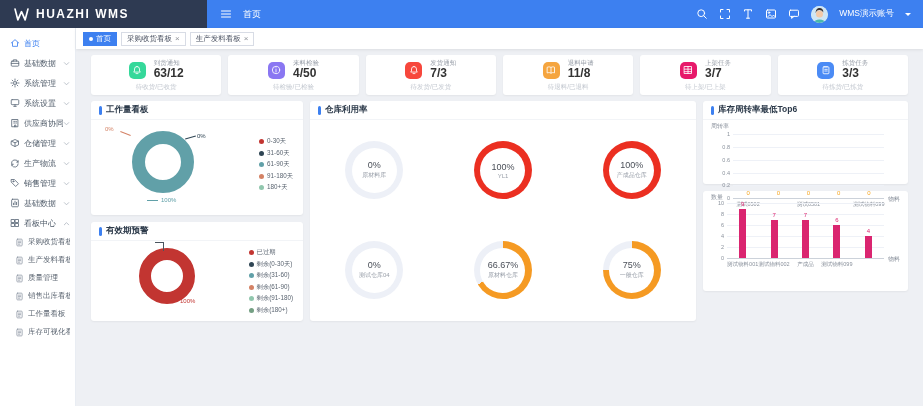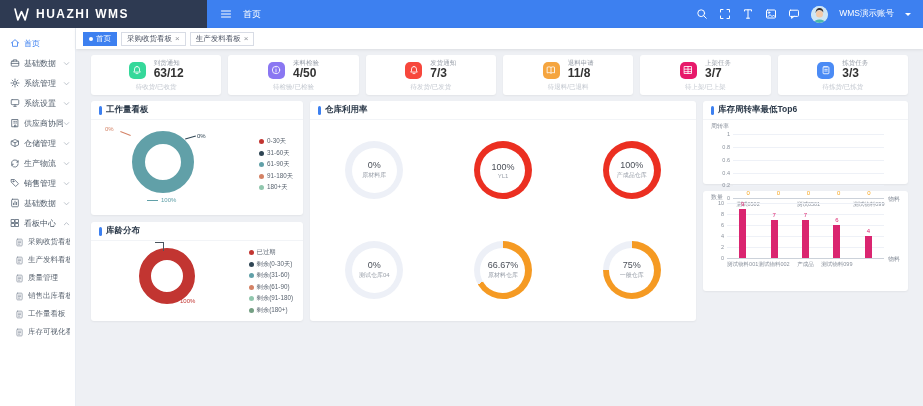--- a/index.html
+++ b/index.html
@@ -491,21 +491,21 @@
                   </div>
                 </div>
             <span class="co co-0" style="color: rgb(212, 130, 101);">0%</span>
                 <span class="co co-1" style="color: rgb(47, 69, 84);">0%</span>
                 <span class="co co-2" style="color: rgb(97, 160, 168);">100%</span>
               </div>
           </div>
           <div class="panel p-valid">
             <div class="panel-h">
               <span class="accent"></span>
-              <span class="panel-title">库龄分布</span>
+              <span class="panel-title">有效期预警</span>
             </div>
             <div class="pbody">
               <div class="donut donut-valid" id="valid-donut" style="border-color: rgb(194, 53, 49);"></div>
               <span class="valid-callout"></span>
               <span class="valid-label">100%</span>
               <div class="legend legend-valid" id="valid-legend">
                   <div class="legend-item">
                     <span class="legend-dot" style="background: rgb(194, 53, 49);"></span>
                     <span>已过期</span>
                   </div>

